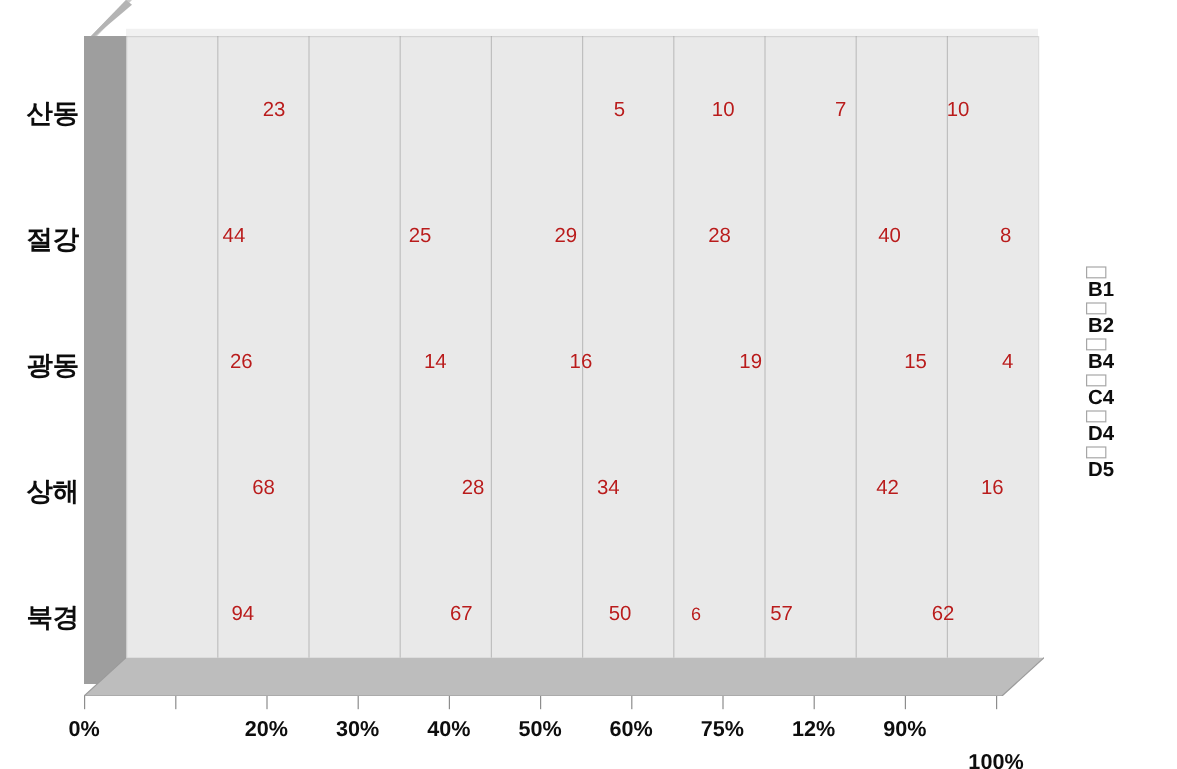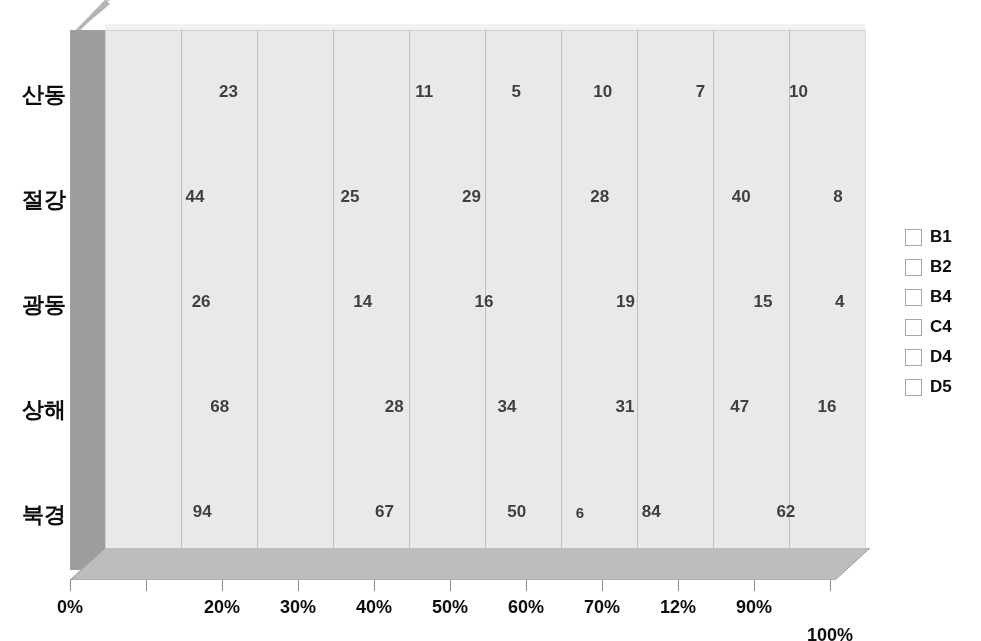--- a/index.html
+++ b/index.html
@@ -38,42 +38,42 @@
          background:#bdbdbd;
          clip-path:polygon(35px 8px,800px 8px,765px 40px,0px 40px);}
   .floor-line{position:absolute;left:70px;top:540px;width:800px;height:40px;
          pointer-events:none;}
 
   
   .bar-row{position:absolute;height:48px;}
   .seg{position:absolute;top:0;height:48px;overflow:visible;}
   .seg .body{position:absolute;inset:0;}
   .seg .val{position:absolute;inset:0;display:flex;align-items:center;justify-content:center;
-            font-size:17px;font-weight:bold;color:#404040;z-index:6;
+            font-size:17px;font-weight:normal;color:#b91c1c;z-index:6;
             text-shadow:0 0 2px rgba(255,255,255,.35);}
   
   .cap-left{position:absolute;left:-9px;top:0;width:18px;height:48px;border-radius:50%;z-index:4;}
   
   .cap-right{position:absolute;right:-9px;top:0;width:18px;height:48px;border-radius:50%;z-index:3;}
   
   .seam{position:absolute;left:-8px;top:0;width:16px;height:48px;border-radius:50%;z-index:5;
         opacity:.55;}
 
   
   .cat-label{position:absolute;right:955px;font-size:22px;font-weight:bold;color:#0d0d0d;
              text-align:right;white-space:nowrap;}
 
   
   .tick{position:absolute;width:1px;height:11px;background:#8d8d8d;}
   .axis-label{position:absolute;font-size:18px;font-weight:bold;color:#0d0d0d;
               text-align:center;white-space:nowrap;}
 
   
   .legend{position:absolute;left:905px;top:222px;}
-  .legend-row{display:flex;align-items:center;height:30px;}
+  .legend-row{display:flex;align-items:center;height:30px;flex-direction:column;}
   .legend-swatch{width:15px;height:15px;margin-right:8px;border:1px solid rgba(0,0,0,.35);}
   .legend-text{font-size:17px;font-weight:bold;color:#0d0d0d;}
 </style>
 </head>
 <body>
 
 <div id="chart-root">
   <div class="scene">
     <div class="wall-top"></div>
     <div class="wall-top-2"></div>
@@ -101,25 +101,20 @@
       <div class="gridline" style="left: 789px;"></div>
       <div class="gridline" style="left: 865px; opacity: 0.35;"></div>
     </div>
   <div id="bars">
       <div class="bar-row" style="left: 96px; top: 68px; width: 760px;">
         <div class="seg" style="left: 0px; width: 264.848px; z-index: 20;">
           <div class="body"></div>
           <div class="cap-left"></div>
           <div class="val">23</div>
         </div>
-        <div class="seg" style="left: 264.848px; width: 126.667px; z-index: 19;">
-          <div class="body"></div>
-          <div class="seam"></div>
-          <div class="val">11</div>
-        </div>
         <div class="seg" style="left: 391.515px; width: 57.5758px; z-index: 18;">
           <div class="body"></div>
           <div class="seam"></div>
           <div class="val">5</div>
         </div>
         <div class="seg" style="left: 449.091px; width: 115.152px; z-index: 17;">
           <div class="body"></div>
           <div class="seam"></div>
           <div class="val">10</div>
         </div>
@@ -210,29 +205,24 @@
         <div class="seg" style="left: 247.273px; width: 101.818px; z-index: 19;">
           <div class="body"></div>
           <div class="seam"></div>
           <div class="val">28</div>
         </div>
         <div class="seg" style="left: 349.091px; width: 123.636px; z-index: 18;">
           <div class="body"></div>
           <div class="seam"></div>
           <div class="val">34</div>
         </div>
-        <div class="seg" style="left: 472.727px; width: 112.727px; z-index: 17;">
-          <div class="body"></div>
-          <div class="seam"></div>
-          <div class="val">31</div>
-        </div>
         <div class="seg" style="left: 585.455px; width: 116.364px; z-index: 16;">
           <div class="body"></div>
           <div class="seam"></div>
-          <div class="val">47</div>
+          <div class="val">42</div>
         </div>
         <div class="seg" style="left: 701.818px; width: 58.1818px; z-index: 15;">
           <div class="body"></div>
           <div class="seam"></div>
           <div class="cap-right"></div>
           <div class="val">16</div>
         </div>
       </div>
       <div class="bar-row" style="left: 96px; top: 488px; width: 760px;">
         <div class="seg" style="left: 0px; width: 212.619px; z-index: 20;">
@@ -251,21 +241,21 @@
           <div class="val">50</div>
         </div>
         <div class="seg" style="left: 477.262px; width: 13.5714px; z-index: 17;">
           <div class="body"></div>
           <div class="seam"></div>
           <div class="val" style="font-size: 15px;">6</div>
         </div>
         <div class="seg" style="left: 490.833px; width: 128.929px; z-index: 16;">
           <div class="body"></div>
           <div class="seam"></div>
-          <div class="val">84</div>
+          <div class="val">57</div>
         </div>
         <div class="seg" style="left: 619.762px; width: 140.238px; z-index: 15;">
           <div class="body"></div>
           <div class="seam"></div>
           <div class="cap-right"></div>
           <div class="val">62</div>
         </div>
       </div>
     </div>
   <div id="catlabels">
@@ -289,21 +279,21 @@
       <div class="tick" style="left: 830px; top: 580px;"></div>
     </div>
   <div id="axislabels">
       <div class="axis-label" style="left: 30px; width: 80px; top: 597px;">0%</div>
       <div class="axis-label" style="left: 106px; width: 80px; top: 597px; margin-top: 48px;">10%</div>
       <div class="axis-label" style="left: 182px; width: 80px; top: 597px;">20%</div>
       <div class="axis-label" style="left: 258px; width: 80px; top: 597px;">30%</div>
       <div class="axis-label" style="left: 334px; width: 80px; top: 597px;">40%</div>
       <div class="axis-label" style="left: 410px; width: 80px; top: 597px;">50%</div>
       <div class="axis-label" style="left: 486px; width: 80px; top: 597px;">60%</div>
-      <div class="axis-label" style="left: 562px; width: 80px; top: 597px;">70%</div>
+      <div class="axis-label" style="left: 562px; width: 80px; top: 597px;">75%</div>
       <div class="axis-label" style="left: 638px; width: 80px; top: 597px;">12%</div>
       <div class="axis-label" style="left: 714px; width: 80px; top: 597px;">90%</div>
       <div class="axis-label" style="left: 790px; width: 80px; top: 597px; margin-top: 28px;">100%</div>
     </div>
 
   <div class="legend" id="legend">
       <div class="legend-row">
         <span class="legend-swatch"></span>
         <span class="legend-text">B1</span>
       </div>

